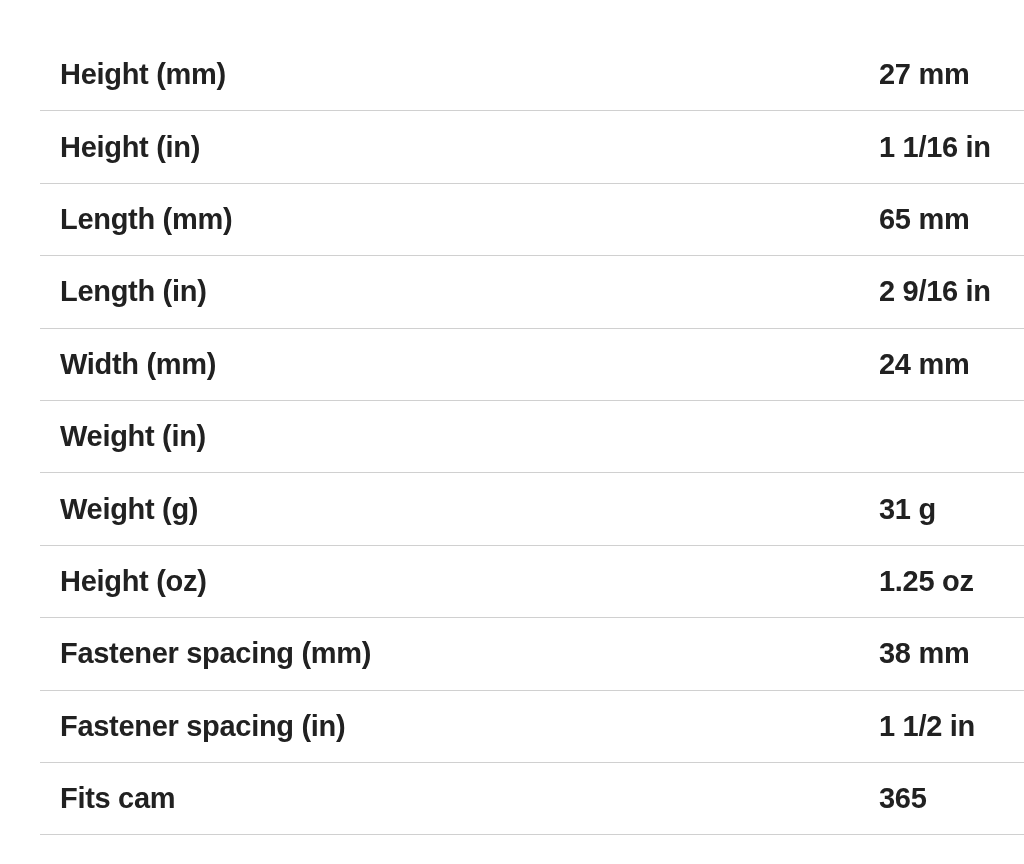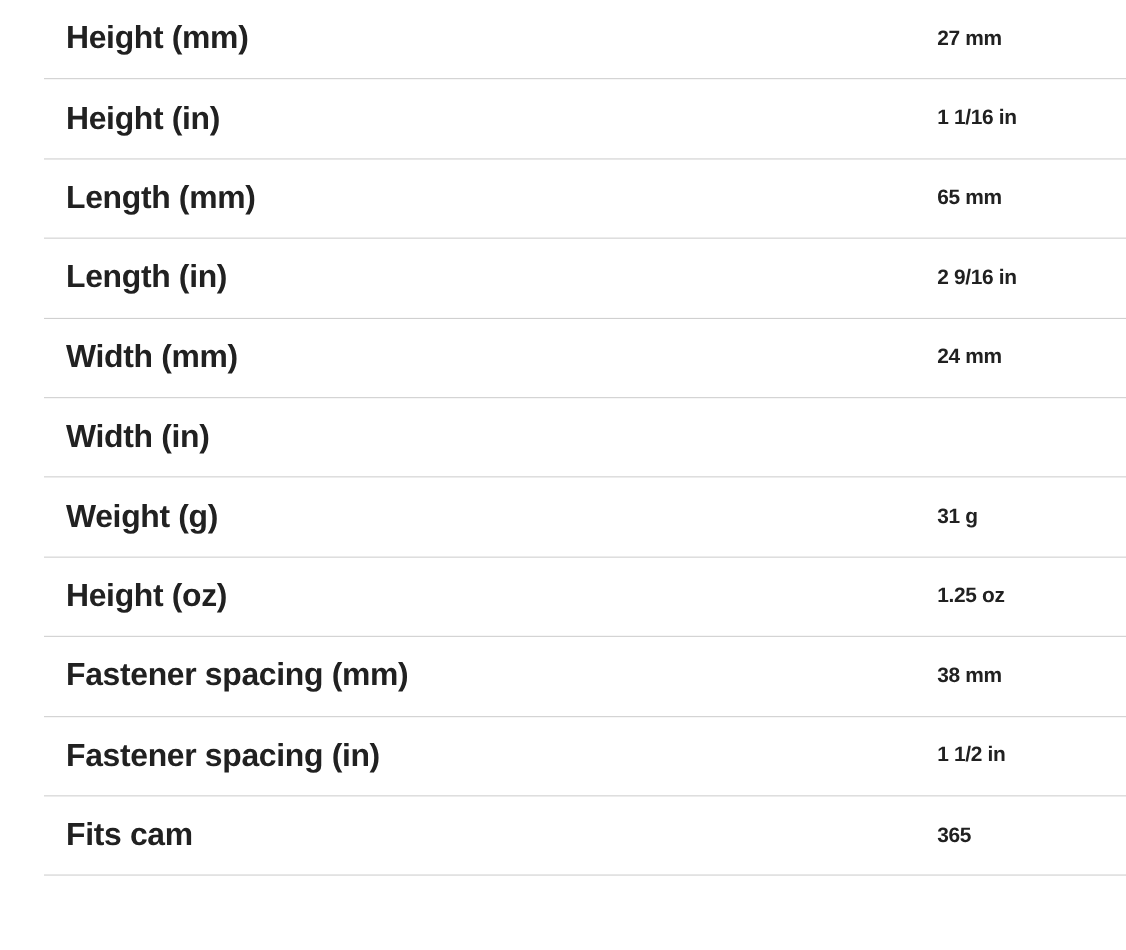--- a/index.html
+++ b/index.html
@@ -6,20 +6,21 @@
     margin: 0;
     padding: 0;
     background: #ffffff;
     width: 1024px;
     height: 864px;
     overflow: hidden;
     font-family: "Liberation Sans", sans-serif;
   }
   .spec-table {
     margin-left: 40px;
+    padding-top: 39px;
     width: 984px; 
   }
   .spec-row {
     display: flex;
     align-items: center;
     height: 72.4px;
     box-sizing: border-box;
     border-bottom: 1.4px solid var(--divider-color, #d0d0d0);
   }
   .spec-label {
@@ -27,25 +28,26 @@
     box-sizing: border-box;
     padding-left: 20px;
     font-size: 29px;
     font-weight: 700;
     color: var(--text-color, #212121);
     letter-spacing: -0.3px;
     white-space: nowrap;
   }
   .spec-value {
     flex: 1 1 auto;
-    font-size: 19px;
+    font-size: 29px;
     font-weight: 700;
     color: var(--text-color, #212121);
     letter-spacing: -0.3px;
     white-space: nowrap;
+    margin-left: 27px;
   }
 </style>
 </head>
 <body style="background: rgb(255, 255, 255);">
 
 <div class="spec-table">
 
     <div class="spec-row">
       <div class="spec-label">Height (mm)</div>
       <div class="spec-value">27 mm</div>
@@ -65,21 +67,21 @@
       <div class="spec-label">Length (in)</div>
       <div class="spec-value">2 9/16 in</div>
     </div>
 
     <div class="spec-row">
       <div class="spec-label">Width (mm)</div>
       <div class="spec-value">24 mm</div>
     </div>
 
     <div class="spec-row">
-      <div class="spec-label">Width (in)</div>
+      <div class="spec-label">Weight (in)</div>
     </div>
 
     <div class="spec-row">
       <div class="spec-label">Weight (g)</div>
       <div class="spec-value">31 g</div>
     </div>
 
     <div class="spec-row">
       <div class="spec-label">Height (oz)</div>
       <div class="spec-value">1.25 oz</div>

